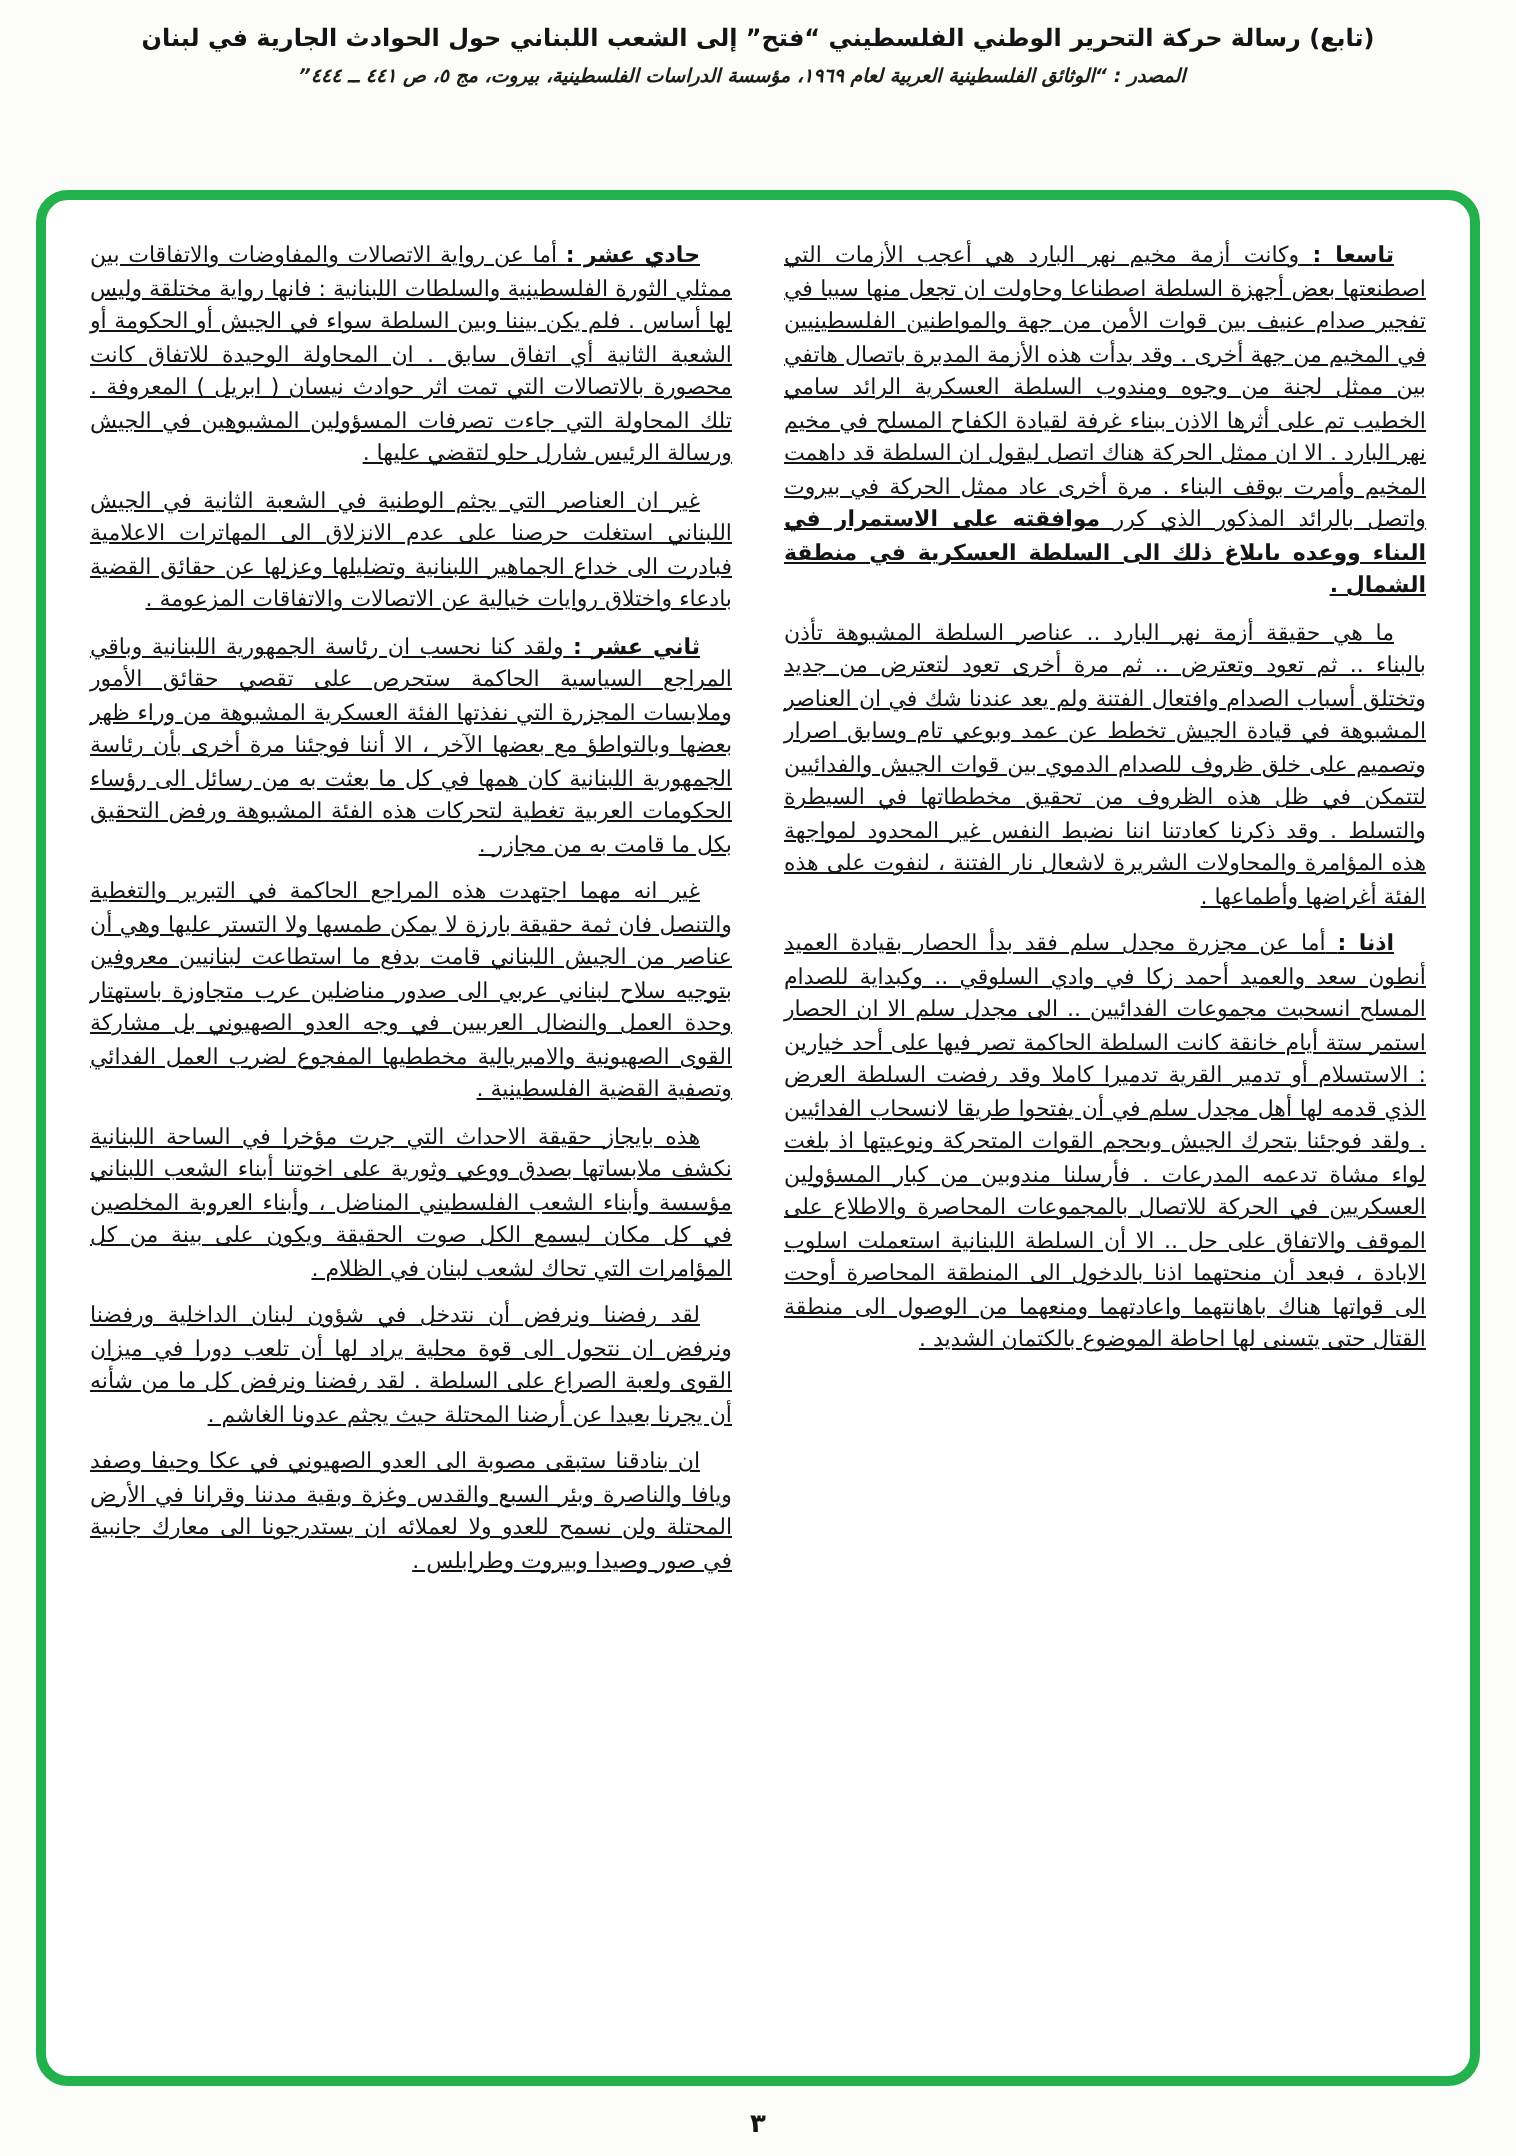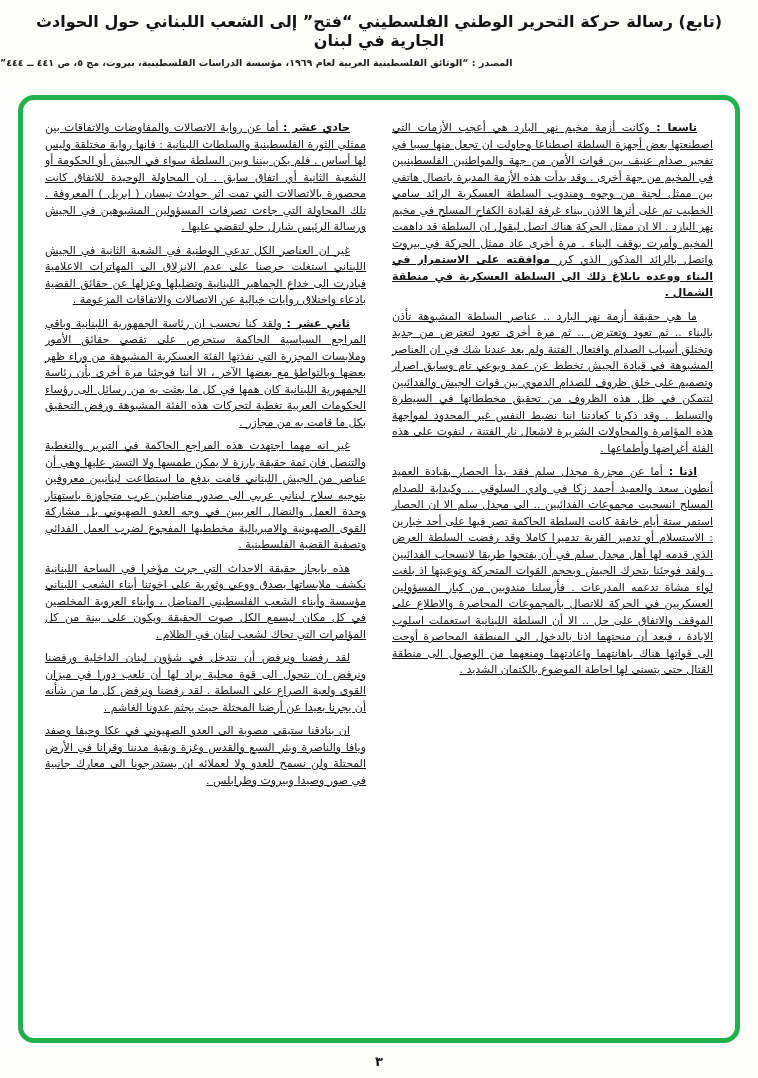--- a/index.html
+++ b/index.html
@@ -7,30 +7,31 @@
     width: 758px; height: 1078px;
     background: #fcfcfa;
     font-family: "DejaVu Sans", sans-serif;
     color: #141414;
   }
   .page { position: relative; width: 758px; height: 1078px; overflow: hidden; }
 
   .header { direction: rtl; padding-top: 12px; }
   .doc-title {
     text-align: center;
-    font-size: 16px;
+    font-size: 12px;
     font-weight: bold;
     padding: 0 10px;
   }
   .doc-source {
-    text-align: left;
+    text-align: center;
     font-size: 9.5px;
     font-weight: bold;
     padding: 7px 16px 0 0;
     color: #1c1c1c;
+    font-style: italic;
   }
 
   .green-box {
     position: absolute;
     left: 18px; top: 95px;
     width: 722px; height: 948px;
     border: 5px solid var(--border-green, #23b14d);
     border-radius: 16px;
     padding: 20px 22px 16px 22px;
     background: #ffffff;
@@ -89,21 +90,21 @@
           <span>أما عن مجزرة مجدل سلم فقد بدأ الحصار بقيادة العميد أنطون سعد والعميد أحمد زكا في وادي السلوقي .. وكبداية للصدام المسلح انسحبت مجموعات الفدائيين .. الى مجدل سلم الا ان الحصار استمر ستة أيام خانقة كانت السلطة الحاكمة تصر فيها على أحد خيارين : الاستسلام أو تدمير القرية تدميرا كاملا وقد رفضت السلطة العرض الذي قدمه لها أهل مجدل سلم في أن يفتحوا طريقا لانسحاب الفدائيين . ولقد فوجئنا بتحرك الجيش وبحجم القوات المتحركة ونوعيتها اذ بلغت لواء مشاة تدعمه المدرعات . فأرسلنا مندوبين من كبار المسؤولين العسكريين في الحركة للاتصال بالمجموعات المحاصرة والاطلاع على الموقف والاتفاق على حل .. الا أن السلطة اللبنانية استعملت اسلوب الابادة ، فبعد أن منحتهما اذنا بالدخول الى المنطقة المحاصرة أوحت الى قواتها هناك باهانتهما واعادتهما ومنعهما من الوصول الى منطقة القتال حتى يتسنى لها احاطة الموضوع بالكتمان الشديد .</span>
         </p>
       </section>
 
       <section class="col">
         <p class="para">
           <span class="lead">حادي عشر :</span>
           <span>أما عن رواية الاتصالات والمفاوضات والاتفاقات بين ممثلي الثورة الفلسطينية والسلطات اللبنانية : فانها رواية مختلقة وليس لها أساس . فلم يكن بيننا وبين السلطة سواء في الجيش أو الحكومة أو الشعبة الثانية أي اتفاق سابق . ان المحاولة الوحيدة للاتفاق كانت محصورة بالاتصالات التي تمت اثر حوادث نيسان ( ابريل ) المعروفة . تلك المحاولة التي جاءت تصرفات المسؤولين المشبوهين في الجيش ورسالة الرئيس شارل حلو لتقضي عليها .</span>
         </p>
         <p class="para">
-          <span>غير ان العناصر الكل تدعي الوطنية في الشعبة الثانية في الجيش اللبناني استغلت حرصنا على عدم الانزلاق الى المهاترات الاعلامية فبادرت الى خداع الجماهير اللبنانية وتضليلها وعزلها عن حقائق القضية بادعاء واختلاق روايات خيالية عن الاتصالات والاتفاقات المزعومة .</span>
+          <span>غير ان العناصر التي يجثم الوطنية في الشعبة الثانية في الجيش اللبناني استغلت حرصنا على عدم الانزلاق الى المهاترات الاعلامية فبادرت الى خداع الجماهير اللبنانية وتضليلها وعزلها عن حقائق القضية بادعاء واختلاق روايات خيالية عن الاتصالات والاتفاقات المزعومة .</span>
         </p>
         <p class="para">
           <span class="lead">ثاني عشر :</span>
           <span>ولقد كنا نحسب ان رئاسة الجمهورية اللبنانية وباقي المراجع السياسية الحاكمة ستحرص على تقصي حقائق الأمور وملابسات المجزرة التي نفذتها الفئة العسكرية المشبوهة من وراء ظهر بعضها وبالتواطؤ مع بعضها الآخر ، الا أننا فوجئنا مرة أخرى بأن رئاسة الجمهورية اللبنانية كان همها في كل ما بعثت به من رسائل الى رؤساء الحكومات العربية تغطية لتحركات هذه الفئة المشبوهة ورفض التحقيق بكل ما قامت به من مجازر .</span>
         </p>
         <p class="para">
           <span>غير انه مهما اجتهدت هذه المراجع الحاكمة في التبرير والتغطية والتنصل فان ثمة حقيقة بارزة لا يمكن طمسها ولا التستر عليها وهي أن عناصر من الجيش اللبناني قامت بدفع ما استطاعت لبنانيين معروفين بتوجيه سلاح لبناني عربي الى صدور مناضلين عرب متجاوزة باستهتار وحدة العمل والنضال العربيين في وجه العدو الصهيوني بل مشاركة القوى الصهيونية والامبريالية مخططيها المفجوع لضرب العمل الفدائي وتصفية القضية الفلسطينية .</span>
         </p>
         <p class="para">
           <span>هذه بايجاز حقيقة الاحداث التي جرت مؤخرا في الساحة اللبنانية نكشف ملابساتها بصدق ووعي وثورية على اخوتنا أبناء الشعب اللبناني مؤسسة وأبناء الشعب الفلسطيني المناضل ، وأبناء العروبة المخلصين في كل مكان ليسمع الكل صوت الحقيقة ويكون على بينة من كل المؤامرات التي تحاك لشعب لبنان في الظلام .</span>

